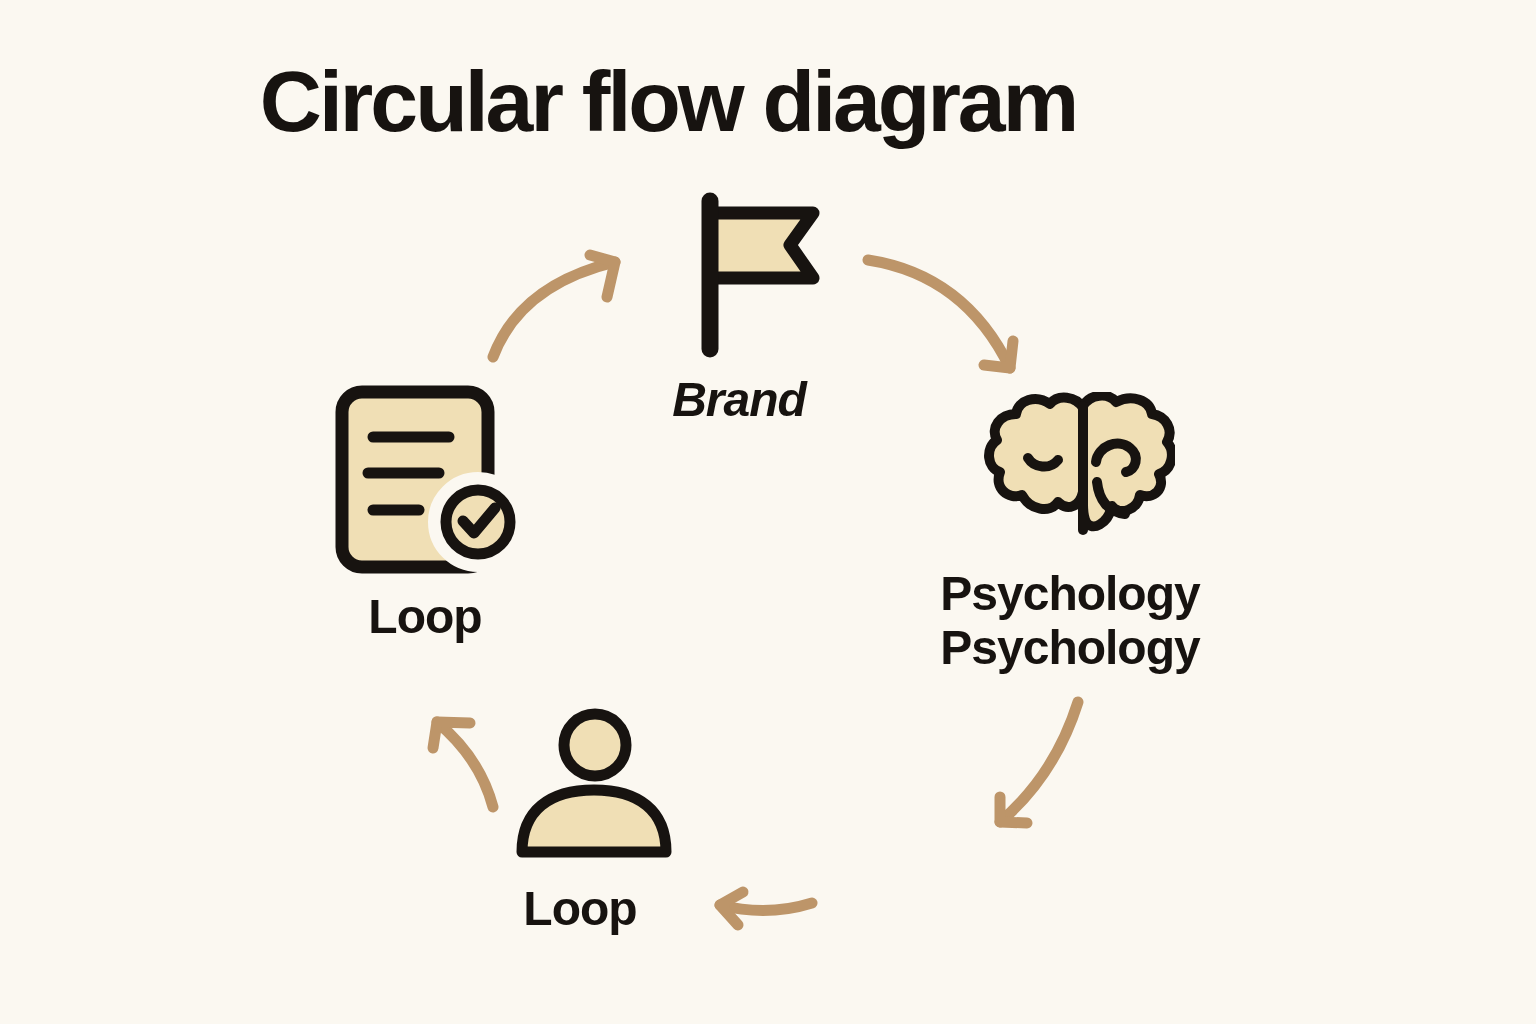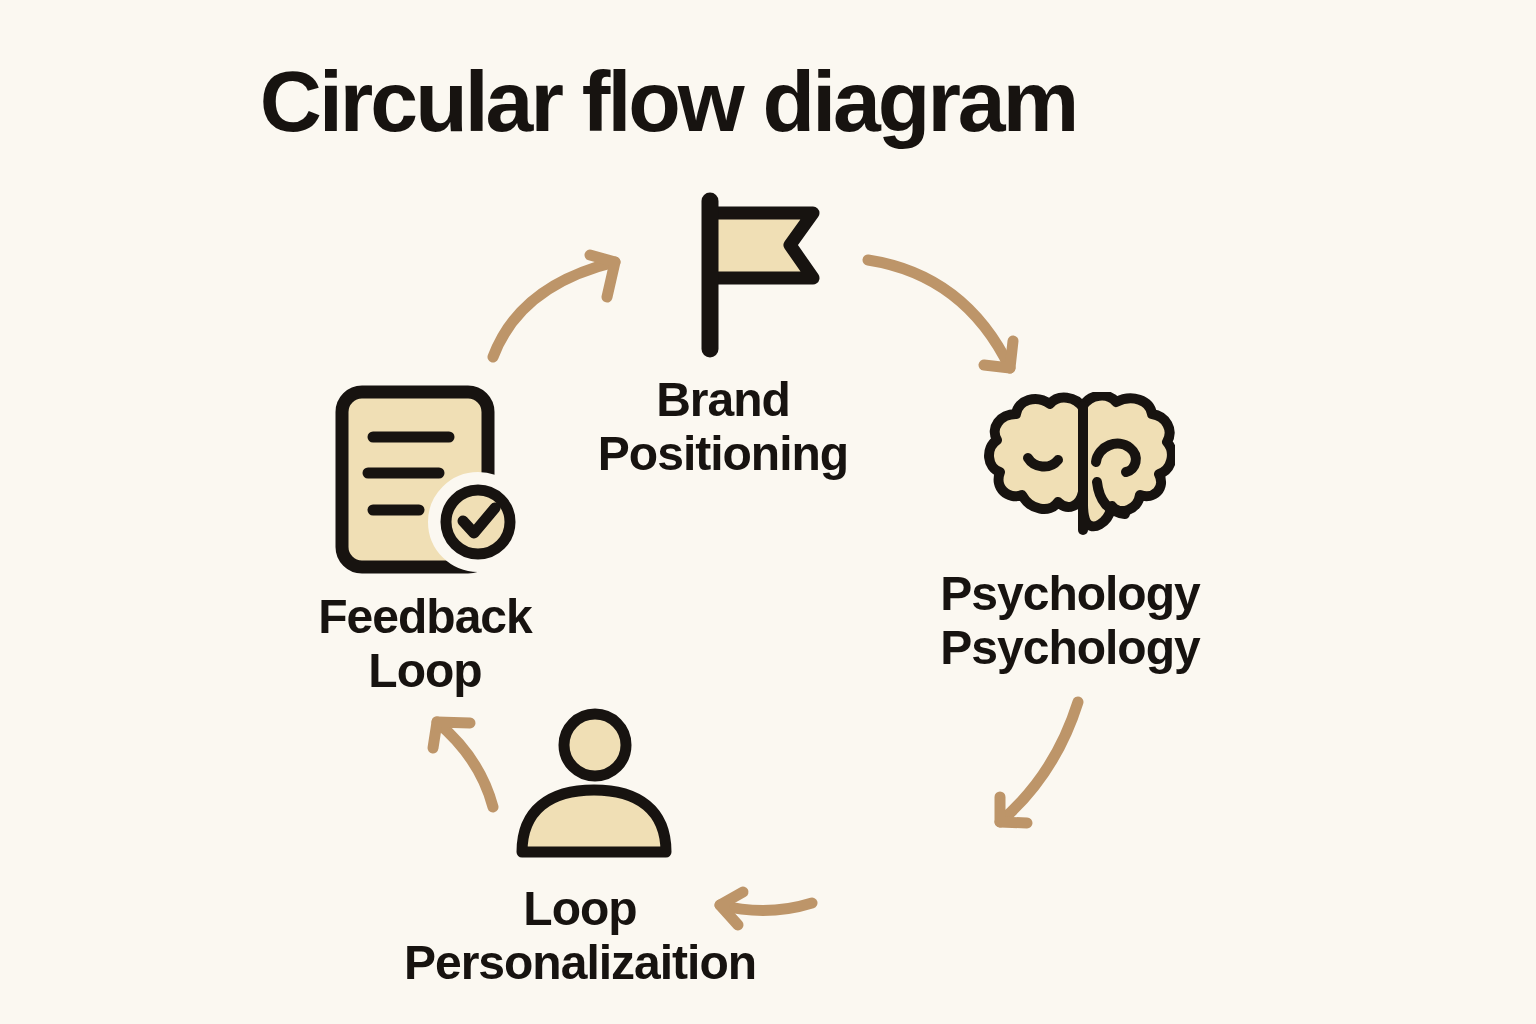--- a/index.html
+++ b/index.html
@@ -53,21 +53,21 @@
     stroke-linejoin:round;
   }
   .ink-line{fill:none;stroke:var(--ink);stroke-linecap:round;stroke-linejoin:round;}
   .tan-shape{fill:var(--icon-fill);stroke:var(--ink);stroke-linecap:round;stroke-linejoin:round;}
   .ink-fill{fill:var(--ink);stroke:none;}
   .bg-knockout{fill:var(--background);stroke:var(--background);}
 
   
   .node-brand{left:543px;top:190px;width:360px;height:290px;}
   .node-brand svg{left:149px;top:0;}
-  .node-brand .label{left:0;top:183px;}
+  .node-brand .label{left:16px;top:183px;font-style:italic;}
 
   .node-psychology{left:890px;top:392px;width:360px;height:280px;text-decoration:underline;}
   .node-psychology svg{left:90px;top:0;}
   .node-psychology .label{left:0;top:175px;}
 
   .node-digital{left:745px;top:690px;width:360px;height:290px;}
   .node-digital svg{left:100px;top:0;}
   .node-digital .label{left:0;top:182px;}
 
   .node-guest{left:400px;top:700px;width:360px;height:295px;}
@@ -91,21 +91,20 @@
 
   <h1 class="title">Circular flow diagram</h1>
 
   <figure class="node node-brand">
     <svg width="132" height="170" viewBox="0 0 132 170">
       <path class="tan-shape" stroke-width="13" d="M18 23 H121 L98 55 L121 88 H18 Z"></path>
       <path class="ink-line" stroke-width="17" d="M18 11 V159"></path>
     </svg>
     <figcaption class="label">
       <span>Brand</span>
-      <span>Positioning</span>
     </figcaption>
   </figure>
 
   <figure class="node node-psychology">
     <svg width="195" height="158" viewBox="0 0 195 158">
       <path class="tan-shape" stroke-width="10" d="M103 16 C96 4 78 2 70 12 C56 2 38 8 36 22 C20 22 10 36 17 48 C5 56 7 76 20 80 C14 96 28 108 42 103 C50 118 70 122 78 110 C88 120 100 114 103 100 Z"></path>
       <path class="tan-shape" stroke-width="10" d="M103 14 C110 2 128 0 136 10 C152 2 170 8 172 22 C186 24 194 38 187 50 C196 60 192 78 179 82 C186 96 174 108 160 103 C158 118 140 124 132 114 C128 132 112 140 106 130 C104 126 103 120 103 112 Z"></path>
       <path class="ink-line" stroke-width="10" d="M103 14 V138"></path>
       <path class="ink-line" stroke-width="10" d="M48 66 C54 76 70 78 78 68"></path>
       <path class="ink-line" stroke-width="10" d="M116 70 C118 54 138 46 150 56 C160 64 156 78 146 80"></path>
@@ -118,36 +117,34 @@
   </figure>
 
 
   <figure class="node node-guest">
     <svg width="165" height="165" viewBox="0 0 165 165">
       <circle class="tan-shape" stroke-width="11" cx="83" cy="45" r="31"></circle>
       <path class="tan-shape" stroke-width="11" d="M10 152 C10 110 38 90 82 90 C126 90 154 110 154 152 Z"></path>
     </svg>
     <figcaption class="label">
       <span>Loop</span>
-      <span>Personalizaition</span>
     </figcaption>
   </figure>
 
   <figure class="node node-feedback">
     <svg width="200" height="195" viewBox="0 0 200 195">
       <rect class="tan-shape" stroke-width="13" x="7" y="7" width="146" height="175" rx="20"></rect>
       <path class="ink-line" stroke-width="11" d="M38 52 H114"></path>
       <path class="ink-line" stroke-width="11" d="M33 88 H104"></path>
       <path class="ink-line" stroke-width="11" d="M38 125 H84"></path>
       <circle class="bg-knockout" stroke-width="16" cx="143" cy="137" r="42"></circle>
       <circle class="tan-shape" stroke-width="11" cx="143" cy="137" r="32"></circle>
       <path class="ink-line" stroke-width="11" d="M128 136 L139 148 L160 123"></path>
     </svg>
     <figcaption class="label">
-      <span>Feedback</span>
       <span>Loop</span>
     </figcaption>
   </figure>
 
   <svg class="arrow arrow-1" width="160" height="130" viewBox="0 0 160 130">
     <path d="M23 112 Q50 40 145 17"></path>
     <path d="M120 10 L145 17 L137 52"></path>
   </svg>
 
   <svg class="arrow arrow-2" width="175" height="140" viewBox="0 0 175 140">

